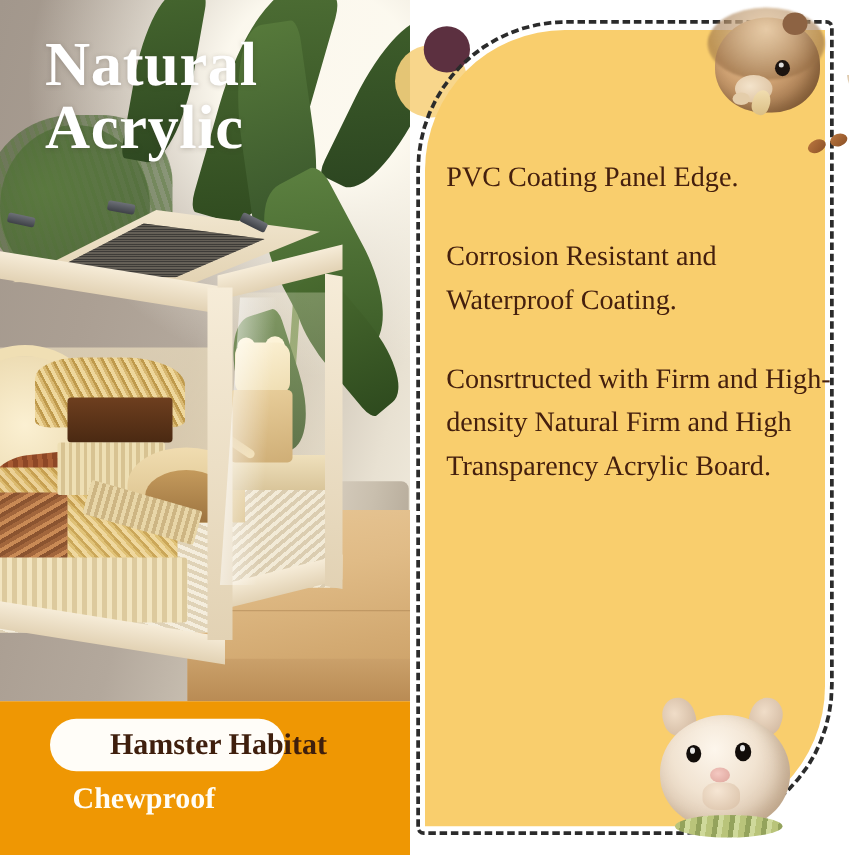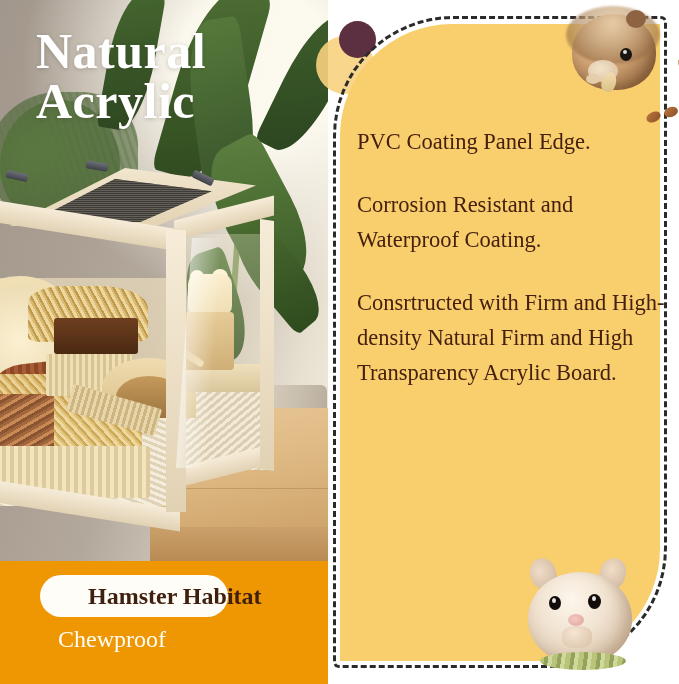--- a/index.html
+++ b/index.html
@@ -289,21 +289,21 @@
   .pill{
     position:absolute;left:40px;top:14px;width:188px;height:42px;border-radius:22px;
     background:#fffdf8;
   }
   .pill-label{
     position:absolute;left:56px;top:18px;width:240px;height:34px;
     color:#3f1f0d;font-weight:700;font-size:24px;line-height:34px;white-space:nowrap;margin-left:32px;
   }
   .footer-sub{
     position:absolute;left:58px;top:62px;
-    color:#fffdf6;font-weight:400;font-size:24px;line-height:32px;
+    color:#fffdf6;font-weight:700;font-size:24px;line-height:32px;
   }
 </style>
 </head>
 <body>
 
 <div class="stage">
 
   <div class="photo">
     <div class="photo-wall"></div>
     <div class="grassbush"></div>

